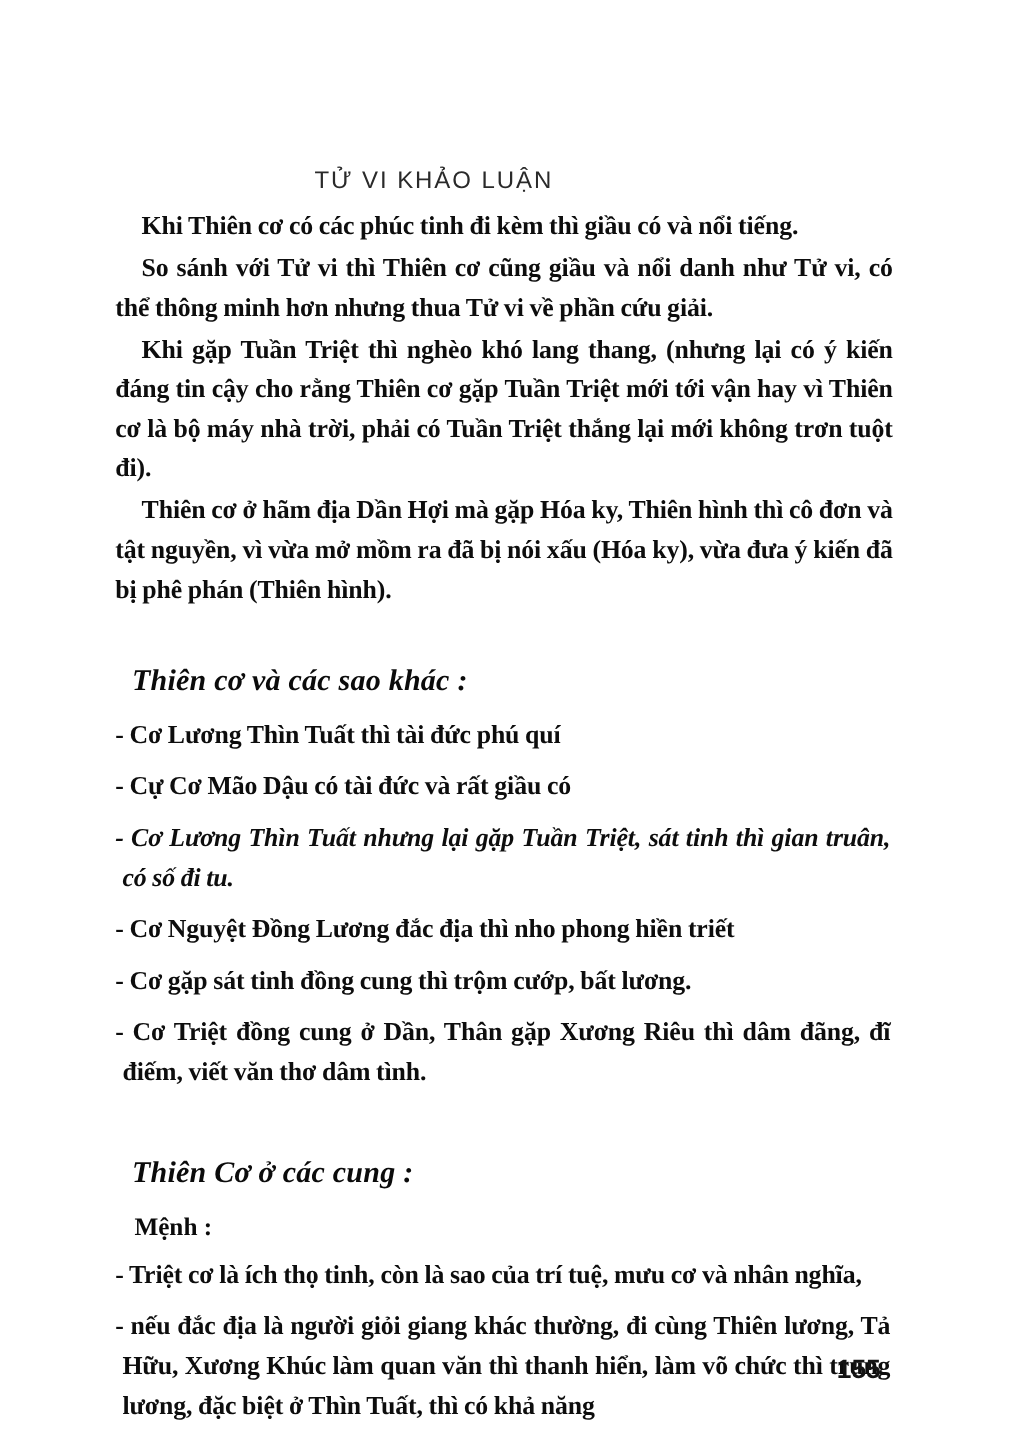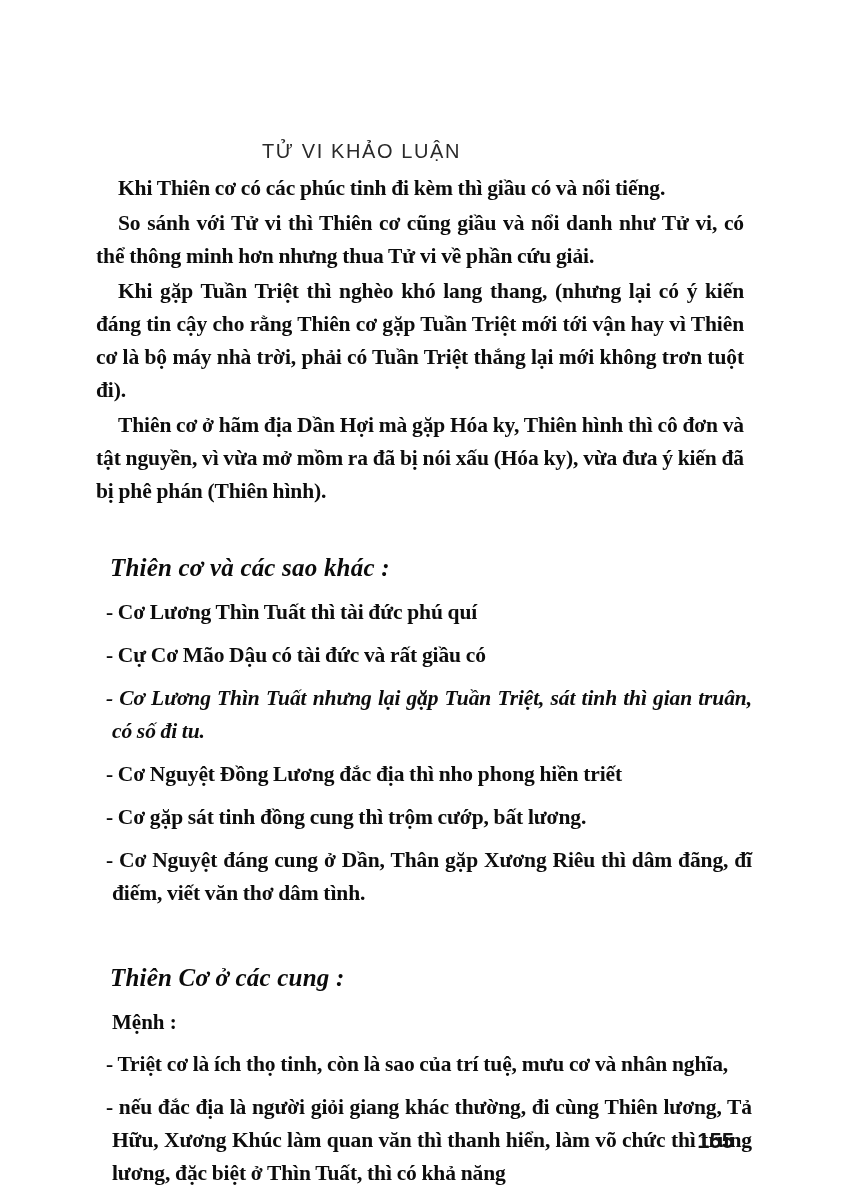--- a/index.html
+++ b/index.html
@@ -73,21 +73,21 @@
     padding-left: 16px;
     font-size: 21px;
     line-height: 32px;
     font-weight: 700;
     color: #0b0b0b;
   }
 
   
   .bullet-list {
     list-style: none;
-    margin: 10px;
+    margin: 0;
     padding: 0;
   }
 
   .bullet-item {
     font-size: 21.5px;
     line-height: 33px;
     margin: 0 0 10px 0;
     padding-left: 6px;
     text-indent: -6px;
     color: #0d0d0d;
@@ -143,21 +143,21 @@
     <div class="spacer-lg"></div>
 
     <h2 class="section-heading">Thiên cơ và các sao khác :</h2>
 
     <ul class="bullet-list">
       <li class="bullet-item">- Cơ Lương Thìn Tuất thì tài đức phú quí</li>
       <li class="bullet-item">- Cự Cơ Mão Dậu có tài đức và rất giầu có</li>
       <li class="bullet-item italic wide last-line-left">- Cơ Lương Thìn Tuất nhưng lại gặp Tuần Triệt, sát tinh thì gian truân, có số đi tu.</li>
       <li class="bullet-item">- Cơ Nguyệt Đồng Lương đắc địa thì nho phong hiền triết</li>
       <li class="bullet-item">- Cơ gặp sát tinh đồng cung thì trộm cướp, bất lương.</li>
-      <li class="bullet-item wide last-line-left">- Cơ Nguyệt đáng cung ở Dần, Thân gặp Xương Riêu thì dâm đãng, đĩ điếm, viết văn thơ dâm tình.</li>
+      <li class="bullet-item wide last-line-left">- Cơ Triệt đồng cung ở Dần, Thân gặp Xương Riêu thì dâm đãng, đĩ điếm, viết văn thơ dâm tình.</li>
     </ul>
 
     <div class="spacer-lg"></div>
 
     <h2 class="section-heading">Thiên Cơ ở các cung :</h2>
 
     <h3 class="sub-heading">Mệnh :</h3>
 
     <ul class="bullet-list">
       <li class="bullet-item wide last-line-left">- Triệt cơ là ích thọ tinh, còn là sao của trí tuệ, mưu cơ và nhân nghĩa,</li>

